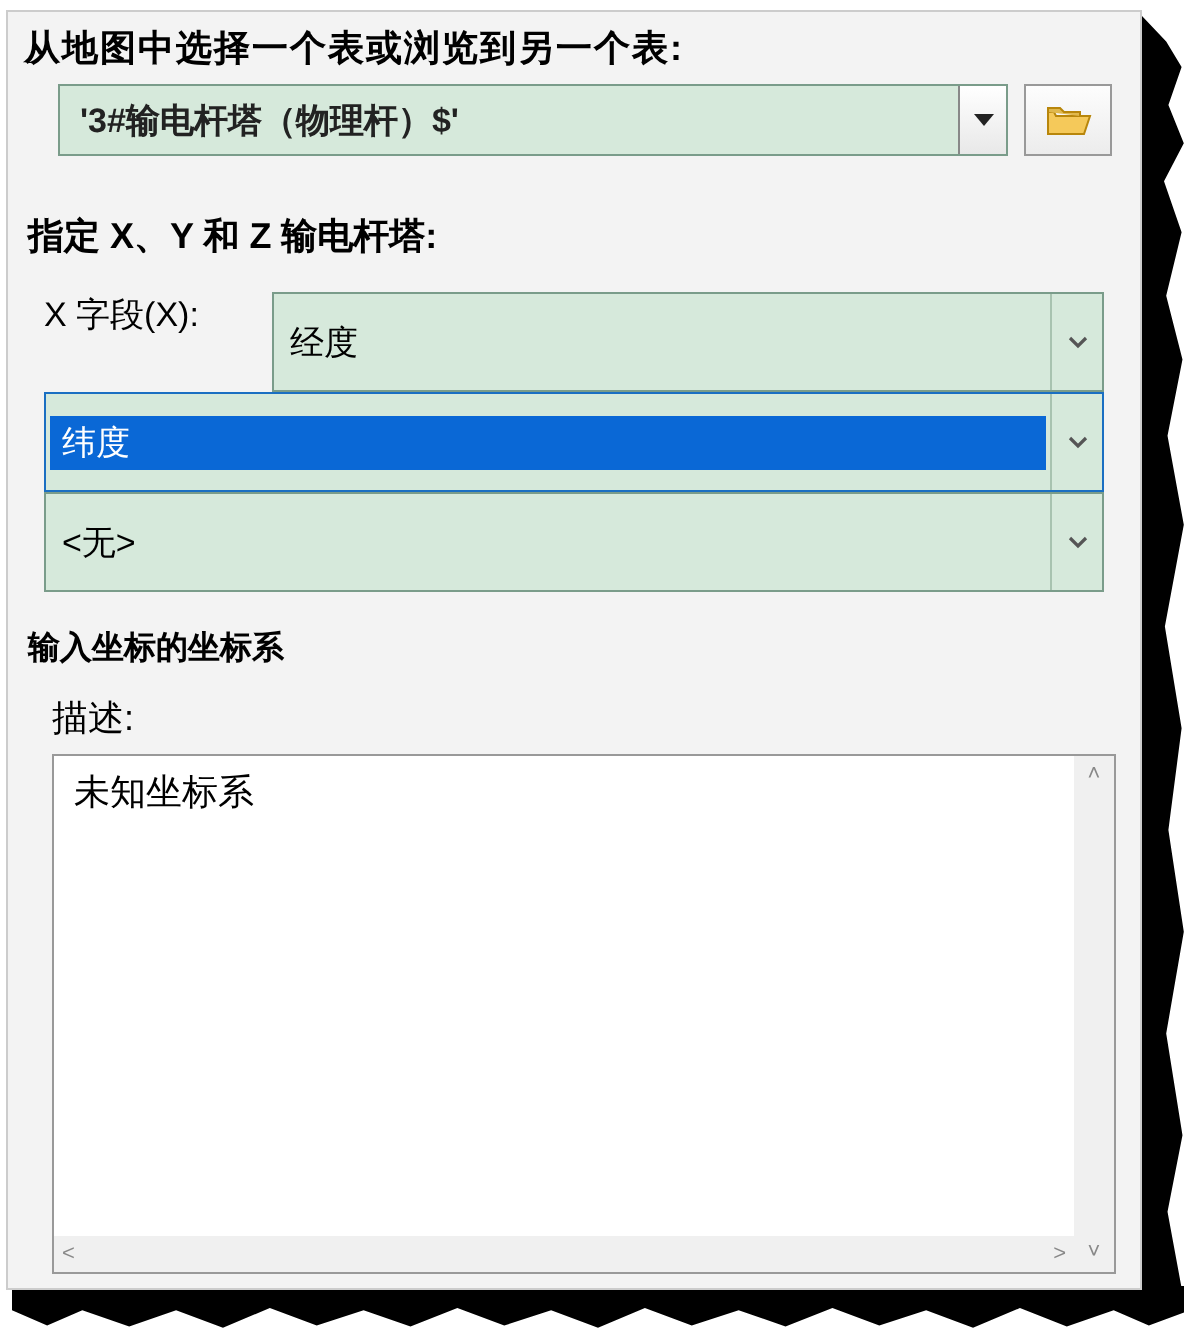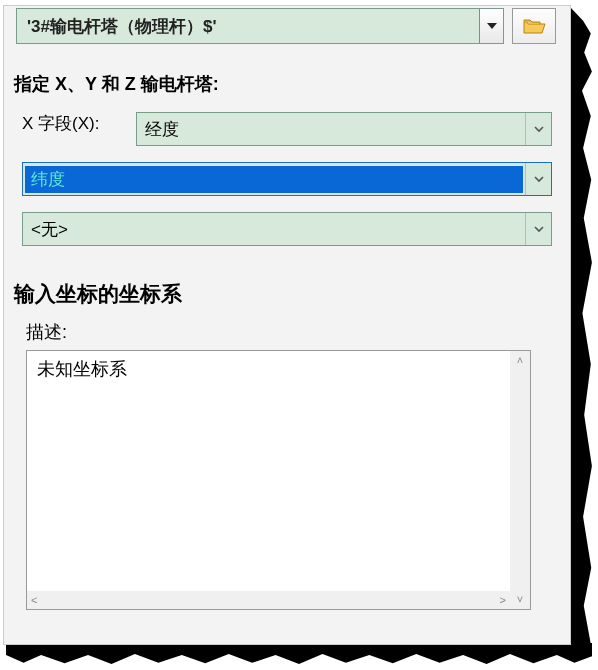--- a/index.html
+++ b/index.html
@@ -25,21 +25,21 @@
   .instruction {
     padding: 6px 0 4px 0;
     font-size: 18px;
     font-weight: 600;
     letter-spacing: 1px;
   }
   .top-row {
     display: flex;
     gap: 8px;
     align-items: stretch;
-    margin: 2px 6px 6px 4px;
+    margin: 2px 6px 6px 17px;
   }
   .table-select {
     flex: 1;
     border: 1px solid #7a9c8a;
     background: #d6e9db;
     display: flex;
     align-items: center;
     height: 36px;
   }
   .table-select .val {
@@ -78,21 +78,21 @@
     margin: 6px 10px 14px 10px;
     gap: 14px;
     height: 36px;
   }
   .field-label {
     width: 100px;
     font-size: 17px;
   }
   .dd {
     flex: 1;
-    height: 34px;
+    height: 50px;
     border: 1px solid #7a9c8a;
     background: #d6e9db;
     display: flex;
     align-items: center;
   }
   .dd .val {
     flex: 1;
     padding: 0 8px;
     font-size: 17px;
   }
@@ -102,35 +102,35 @@
     display: flex;
     align-items: center;
     justify-content: center;
     border-left: 1px solid #a8c3b0;
   }
   .dd.selected {
     border-color: #1a6fc2;
   }
   .dd.selected .val {
     background: #0a68d6;
-    color: #5eead4;
+    color: #ffffff;
     margin: 2px;
     padding: 2px 6px;
   }
   .section-label2 {
     padding: 18px 0 8px 2px;
-    font-size: 21px;
+    font-size: 16px;
     font-weight: 600;
   }
   .desc-label {
     padding: 4px 0 4px 14px;
     font-size: 18px;
   }
   .desc-box {
-    margin: 2px 31px 0 14px;
+    margin: 2px 4px 0 14px;
     border: 1px solid #999;
     background: #fff;
     height: 260px;
     position: relative;
   }
   .desc-text {
     padding: 6px 10px;
     font-size: 18px;
   }
   .vscroll {
@@ -191,20 +191,21 @@
   }
 </style>
 </head>
 <body>
 
 <div class="rough-right"></div>
 <div class="rough-bottom"></div>
 
 <div class="window">
 
+  <div class="instruction">从地图中选择一个表或浏览到另一个表:</div>
 
   <div class="top-row">
     <div class="table-select">
       <div class="val">'3#输电杆塔（物理杆）$'</div>
       <div class="combo-btn">
         <svg width="12" height="8">
             <polygon points="1,1 11,1 6,7" fill="#222"></polygon>
           </svg>
       </div>
     </div>

